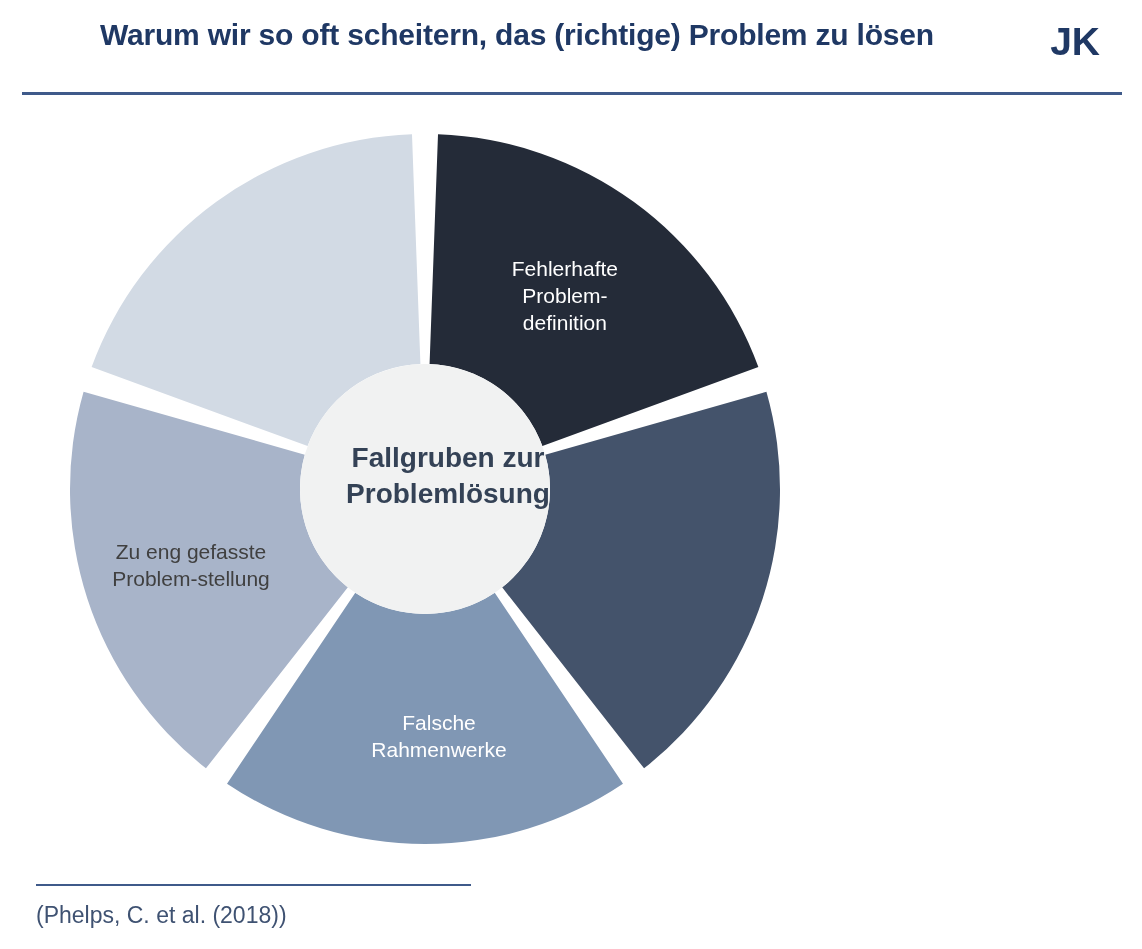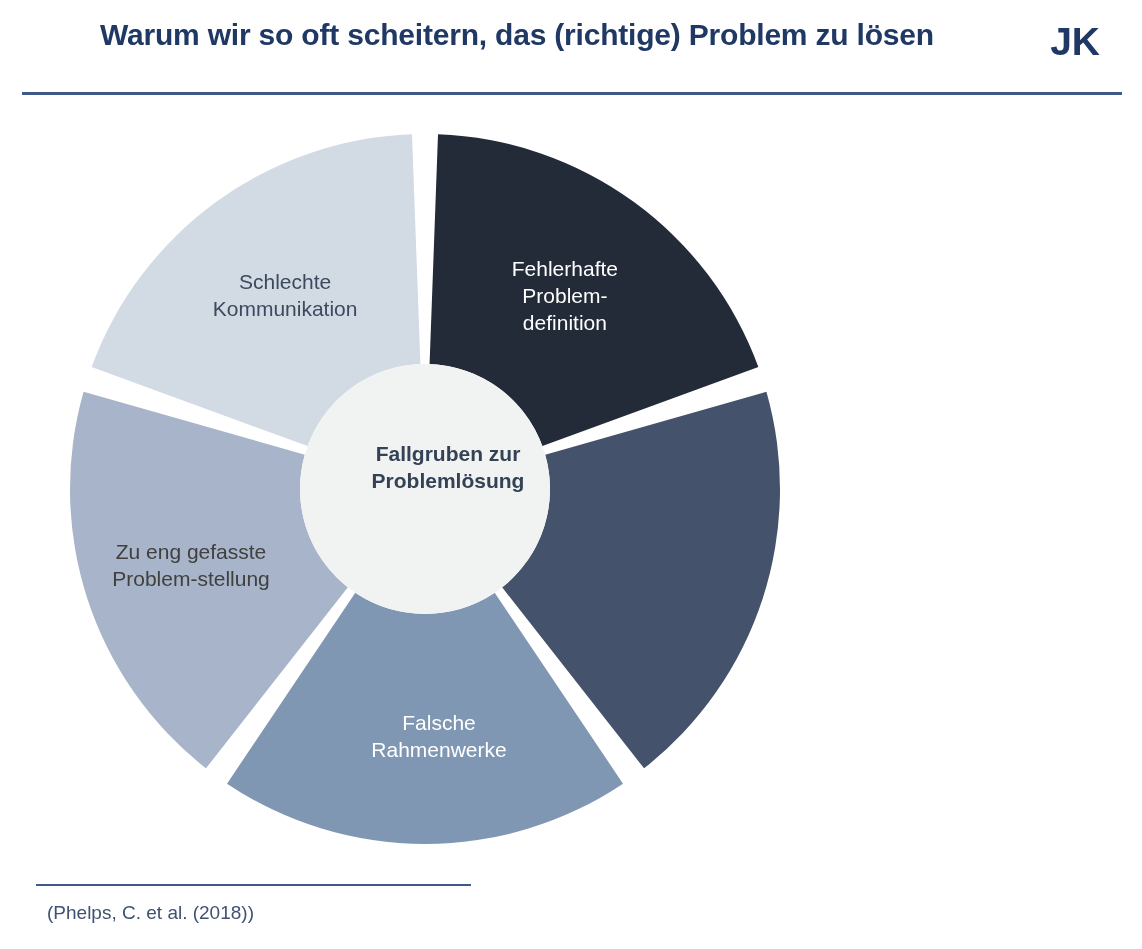--- a/index.html
+++ b/index.html
@@ -81,41 +81,41 @@
   }
   .seg-label.dark-text {
     color: #3c4a5e;
   }
   #hub-label {
     position: absolute;
     left: 275px;
     top: 322px;
     width: 230px;
     text-align: center;
-    font-size: 21px;
+    font-size: 28px;
     line-height: 1.3;
     font-weight: bold;
     color: #344256;
     white-space: pre-line;
   }
 
   
   #footer-rule {
     position: absolute;
     left: 36px;
     top: 884px;
     width: 435px;
     height: 2px;
     background: #3f5a8a;
   }
   #footnote {
     position: absolute;
-    left: 47px;
+    left: 36px;
     top: 902px;
-    font-size: 19px;
+    font-size: 23px;
     color: #3f5272;
     white-space: nowrap;
     text-align: center;
   }
 </style>
 </head>
 <body>
 
 <div id="slide">
 
@@ -138,20 +138,18 @@
     </svg>
     <div id="hub-label">Fallgruben zur
 Problemlösung</div>
     <div class="seg-label" id="seg-label-0" style="width: 210px; left: 401.893px; top: 137.954px; color: rgb(255, 255, 255);">Fehlerhafte
 Problem-
 definition</div>
     <div class="seg-label" id="seg-label-2" style="width: 210px; left: 276px; top: 592px; color: rgb(255, 255, 255);">Falsche
 Rahmenwerke</div>
     <div class="seg-label" id="seg-label-3" style="width: 210px; left: 28px; top: 421.254px; color: #404040;">Zu eng gefasste
 Problem-stellung</div>
-    <div class="seg-label dark-text" id="seg-label-4" style="width: 210px; left: 122.107px; top: 151.454px; color: rgb(60, 74, 94);">Schlechte
-Kommunikation</div>
   </div>
 
   <div id="footer-rule"></div>
   <div id="footnote">(Phelps, C. et al. (2018))</div>
 
 </div>
 
 </body></html>

